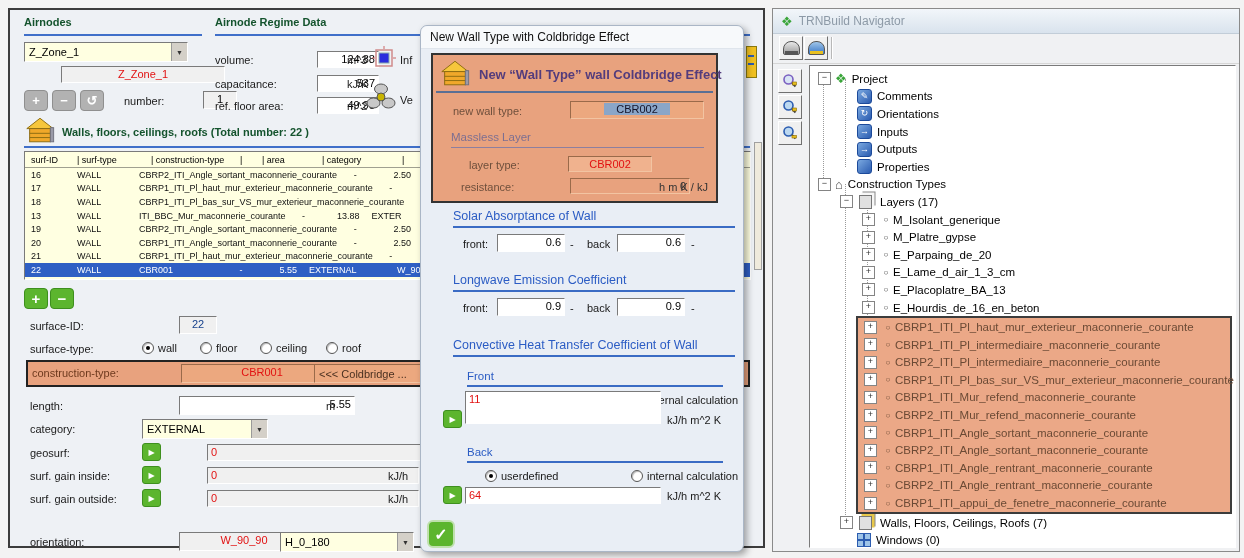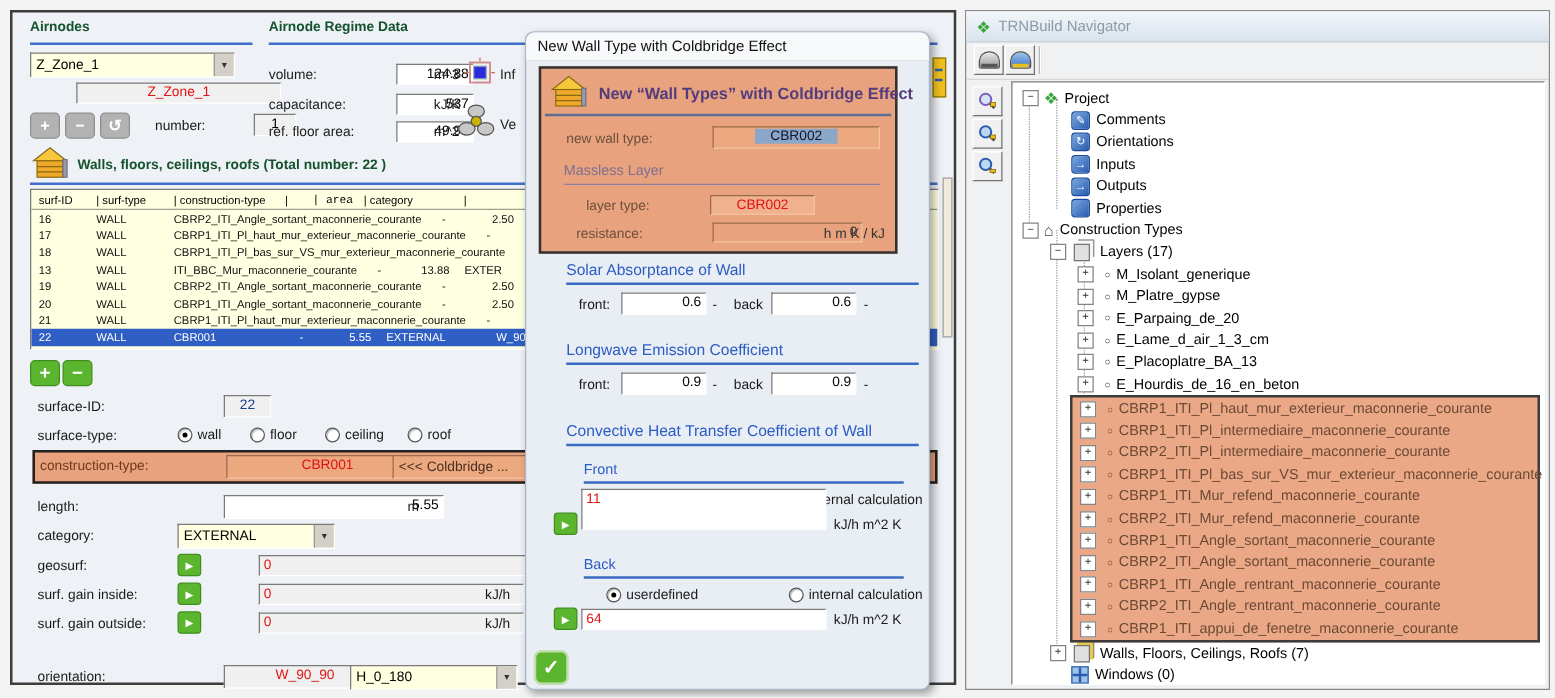--- a/index.html
+++ b/index.html
@@ -162,23 +162,23 @@
           <rect x="28" y="12" width="3.5" height="15" fill="#9a9aa8" stroke="#70707e"></rect>
         </svg>
       </span>
     <div class="hdr" style="left:52px;top:116px">Walls, floors, ceilings, roofs (Total number: 22 )</div>
     <div class="hline" style="left:14px;top:136px;width:726px"></div>
 
     <div class="stable">
       <div id="shead">
           <span class="hcell" style="width: 46px;">surf-ID</span>
           <span class="hcell" style="width: 62px;">| surf-type</span>
-          <span class="hcell" style="width: 89px;">| construction-type</span>
+          <span class="hcell" style="width: 89px; margin-left: 12px;">| construction-type</span>
           <span class="hcell" style="width: 22px;">|</span>
-          <span class="hcell" style="width: 41px; font-family: Liberation Mono, monospace;">| area</span>
+          <span class="hcell" style="width: 60px;">| area</span>
           <span class="hcell" style="width: 80px;">| category</span>
           <span class="hcell" style="width: 20px;">|</span>
         </div>
       <div id="srows">
           <div class="srow">
             <span class="c-id">16</span>
             <span class="c-type">WALL</span>
             <span class="c-cons">CBRP2_ITI_Angle_sortant_maconnerie_courante</span>
             <span class="c-dash">-</span>
             <span class="c-area">2.50</span>
@@ -327,21 +327,21 @@
     <div class="opanel">
       <span class="abs" style="left:6px;top:4px">
           <svg width="32" height="29" viewBox="0 0 34 30">
             <polygon points="3,13 17,2 31,13" fill="#f6c63c" stroke="#8a6a10"></polygon>
             <rect x="6" y="13" width="22" height="14" fill="#f0a82a" stroke="#8a6a10"></rect>
             <line x1="6" y1="18" x2="28" y2="18" stroke="#8a6a10"></line>
             <line x1="6" y1="22.5" x2="28" y2="22.5" stroke="#8a6a10"></line>
             <rect x="28" y="12" width="3.5" height="15" fill="#9a9aa8" stroke="#70707e"></rect>
           </svg>
         </span>
-      <div class="ptitle">New “Wall Types” with Coldbridge Effect</div>
+      <div class="ptitle">New “Wall Type” wall Coldbridge Effect</div>
       <div class="punder"></div>
       <span class="plbl" style="left:20px;top:50px">new wall type:</span>
       <div class="inset ofield center" style="left:100px;top:46px;width:134px;height:18px;padding:0"><span class="sel-txt">CBR002</span></div>
       <div class="msub">Massless Layer</div>
       <div class="munder"></div>
       <span class="plbl" style="left:36px;top:104px">layer type:</span>
       <div class="inset red center" style="left:98px;top:101px;width:84px;height:16px;background:#f0b28e;border-color:#9a6a4a #f2c4a2 #f2c4a2 #9a6a4a">CBR002</div>
       <span class="plbl" style="left:28px;top:126px">resistance:</span>
       <div class="inset right" style="left:100px;top:123px;width:120px;height:16px;background:#e8a27e;border-color:#9a6a4a #f2c4a2 #f2c4a2 #9a6a4a;color:#333">0</div>
       <span class="plbl" style="left:226px;top:126px;color:#333">h m K / kJ</span>

